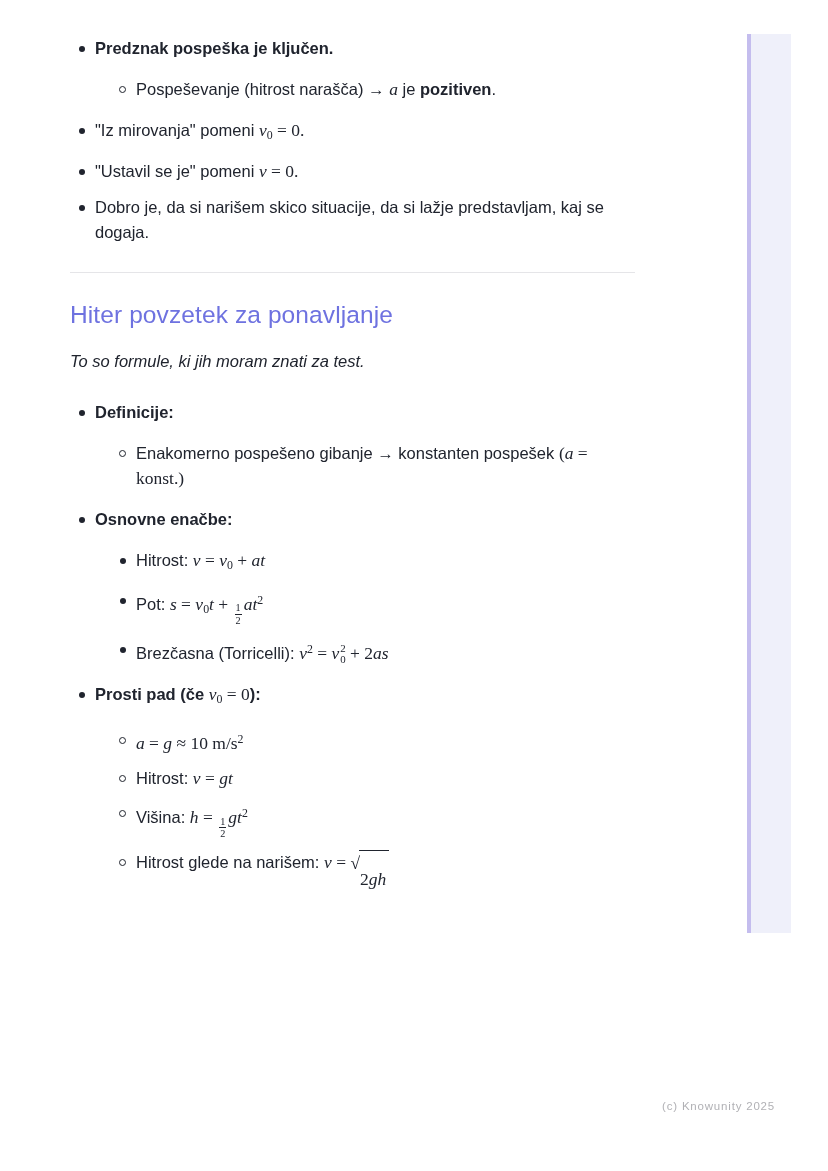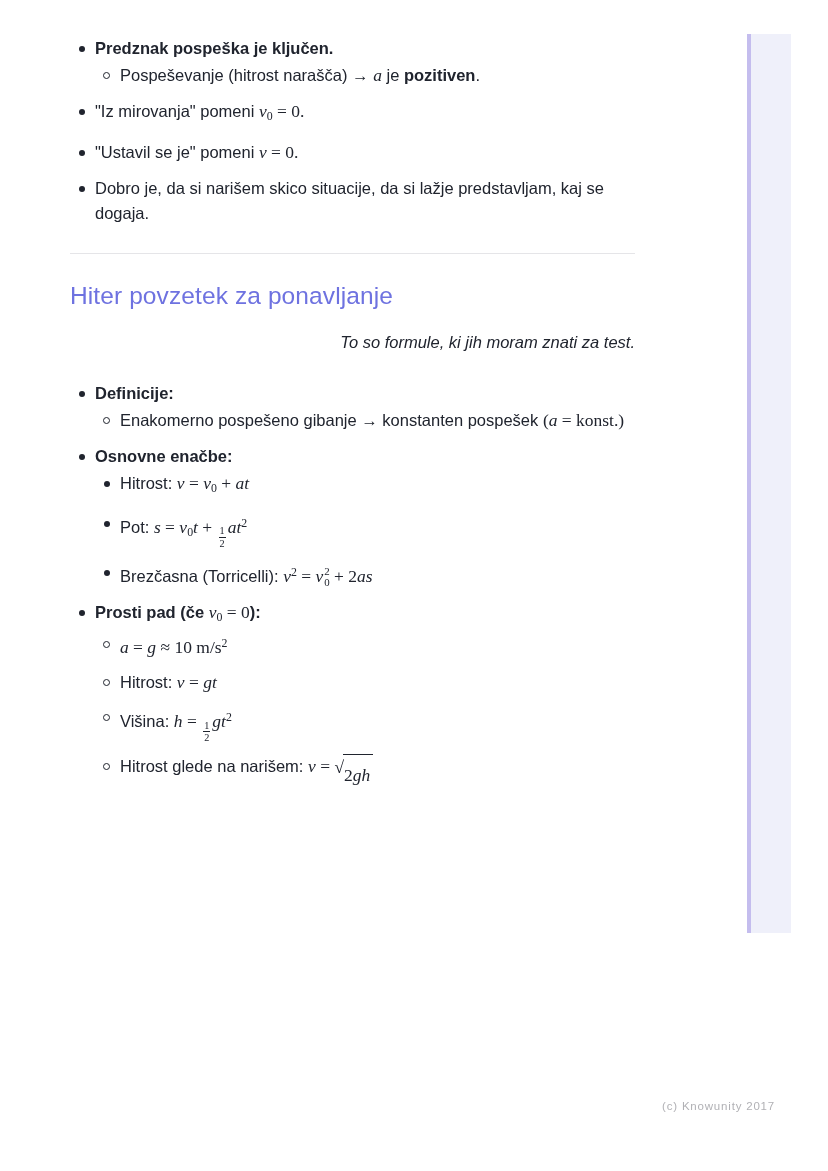--- a/index.html
+++ b/index.html
@@ -25,21 +25,21 @@
   
   .content{position:absolute;left:70px;top:36px;width:565px;}
 
   
   ul.blist{list-style:none;margin:0;padding:0;}
   ul.lvl1>li{position:relative;padding-left:25px;margin:0 0 11px 0;line-height:25px;font-size:16.5px;}
   ul.lvl1>li::before{
     content:"";position:absolute;left:9px;top:10px;width:6px;height:6px;border-radius:50%;
     background:currentColor;
   }
-  ul.lvl2{margin:0;padding:0;}
+  ul.lvl2{margin:16px;padding:0;}
   ul.lvl2>li{position:relative;padding-left:25px;margin-top:10px;line-height:25px;font-size:16.5px;}
   ul.lvl2>li:first-child{margin-top:2px;}
   ul.lvl2.circle>li::before{
     content:"";position:absolute;left:8px;top:9px;width:5px;height:5px;border-radius:50%;
     border:1.5px solid currentColor;background:transparent;
   }
   ul.lvl2.disc>li::before{
     content:"";position:absolute;left:9px;top:10px;width:6px;height:6px;border-radius:50%;
     background:currentColor;
   }
@@ -68,30 +68,30 @@
   .ss-group{display:inline-flex;align-items:center;}
   .ss-stack{
     display:inline-flex;flex-direction:column;align-items:flex-start;
     font-size:0.66em;line-height:1.05;vertical-align:-0.3em;margin-left:1px;
     transform:translateY(0.12em);
   }
 
   
   .sqrt{display:inline-flex;align-items:flex-start;font-size:1.06em;}
   .sqrt-sign{display:inline-block;transform:translateY(0.5px);}
-  .sqrt-body{display:inline-block;border-top:1.2px solid currentColor;padding:8px 3px 0 1px;margin-left:-1px;text-align:right;}
+  .sqrt-body{display:inline-block;border-top:1.2px solid currentColor;padding:16px 3px 0 1px;margin-left:-1px;text-align:right;}
   .sqrt-body .run-mi,.sqrt-body .run-mr{font-size:1em;}
 
   
   .divider{border:none;border-top:1px solid var(--divider,#e5e5e8);margin:27px 0 0 0;width:565px;}
   .heading{
     font-size:24.5px;font-weight:700;color:var(--heading,#6e72e0);
     margin:27px 0 0 0;line-height:30px;letter-spacing:0.1px;
   }
-  .intro{font-style:italic;font-size:16.5px;margin:19px 0 26px 0;line-height:25px;text-align:right;}
+  .intro{font-style:italic;font-size:16.5px;margin:19px 0 26px 0;line-height:25px;}
 
   .footer{
     position:absolute;top:1100px;right:53px;
     font-size:11.5px;letter-spacing:0.07em;color:var(--footer,#b1b1b5);
   }
 </style>
 </head>
 <body style="--text: #20242e; --heading: #6e72e0; --bar-fill: #eff0fa; --bar-accent: #c4bdee; --divider: #e5e5e8; --footer: #b1b1b5;">
 
 <div class="page">
@@ -135,14 +135,14 @@
                   <span class="frac-num">1</span>
                   <span class="frac-den">2</span>
                 </span><span class="run-mi">gt</span><span class="run-sup">2</span></span></li>
             <li><span class="li-text"><span class="run-t">Hitrost glede na narišem: </span><span class="run-mi">v</span><span class="run-mr"> = </span><span class="sqrt">
                   <span class="sqrt-sign">√</span>
                   <span class="sqrt-body"><span class="run-mr">2</span><span class="run-mi">gh</span></span>
                 </span></span></li>
           </ul></li>
       </ul>
     </main>
-  <div class="footer">(c) Knowunity 2017</div>
+  <div class="footer">(c) Knowunity 2025</div>
 </div>
 
 </body></html>

